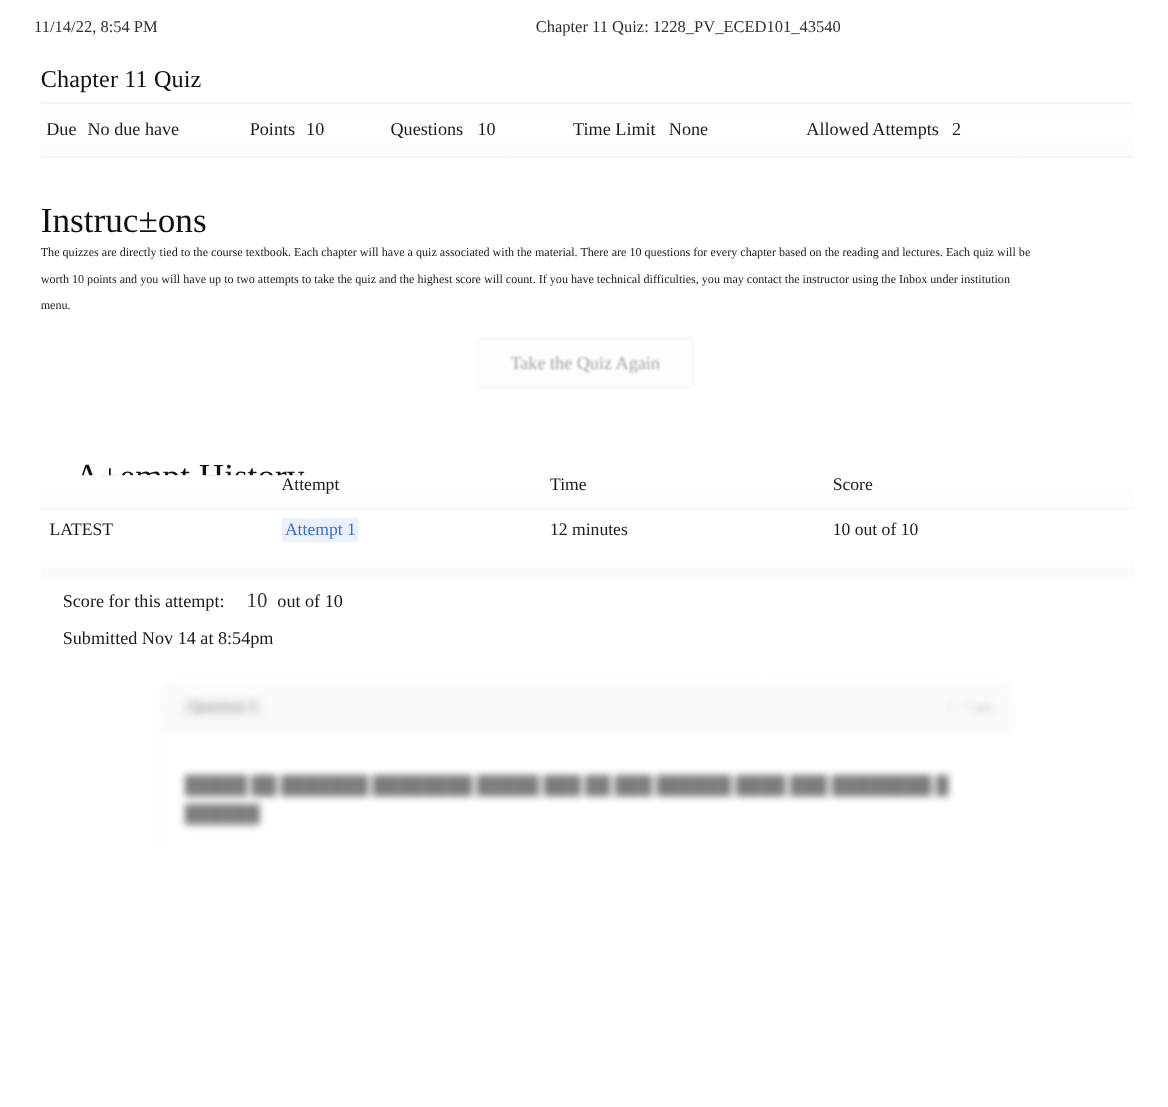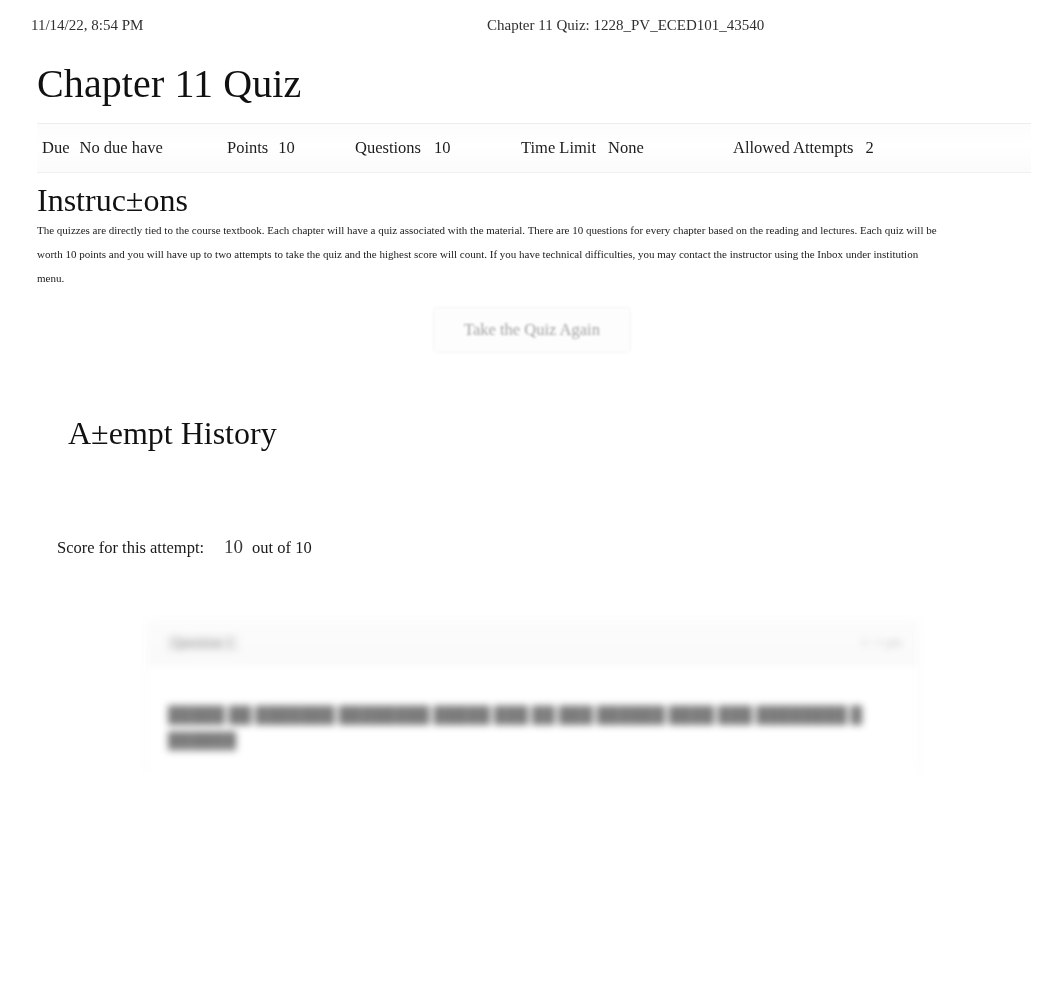--- a/index.html
+++ b/index.html
@@ -43,39 +43,38 @@
     left: 487px;
     top: 0;
     white-space: nowrap;
   }
 
   
   .page-title {
     position: absolute;
     left: 37px;
     top: 39px;
-    font-size: 40px;
+    font-size: 22px;
     font-weight: 400;
     line-height: 36px;
     letter-spacing: 0.1px;
     color: #111111;
     white-space: nowrap;
   }
 
   
   .meta-strip {
     position: absolute;
     left: 37px;
     top: 93px;
     width: 994px;
     height: 48px;
     border-top: 1px solid #ededed;
     border-bottom: 1px solid #f0f0f0;
     background: linear-gradient(to bottom, #fcfcfc 0%, #ffffff 45%, #fbfbfb 100%);
-    margin-top: 30px;
   }
   .meta-row {
     position: absolute;
     left: 0;
     top: 0;
     height: 48px;
     display: flex;
     align-items: center;
     font-size: 16.5px;
     color: #1c1c1c;
@@ -359,27 +358,42 @@
   <h2 id="instructions-heading" class="section-heading">Instruc±ons</h2>
   <p class="instructions-body">The quizzes are directly tied to the course textbook. Each chapter will have a quiz associated with the material. There are 10 questions for every chapter based on the reading and lectures. Each quiz will be worth 10 points and you will have up to two attempts to take the quiz and the highest score will count. If you have technical difficulties, you may contact the instructor using the Inbox under institution menu.</p>
 
   <div class="take-quiz-wrap">
     <div class="take-quiz-glow"></div>
     <div class="take-quiz-btn">Take the Quiz Again</div>
   </div>
 
   <h2 id="attempt-history-heading" class="section-heading">A±empt History</h2>
 
+  <div class="history-table">
+    <div class="ht-head">
+      <span class="th col-kept"></span>
+      <span class="th col-attempt">Attempt</span>
+      <span class="th col-time">Time</span>
+      <span class="th col-score">Score</span>
+    </div>
+    <div class="ht-row">
+      <span class="td col-kept">LATEST</span>
+      <span class="td col-attempt"><a class="attempt-link">Attempt 1</a></span>
+      <span class="td col-time">12 minutes</span>
+      <span class="td col-score">10 out of 10</span>
+    </div>
+  </div>
 
   <div class="score-summary">
     <div class="score-line">
       <span class="sc-label">Score for this attempt:</span>
       <span class="sc-number">10</span>
       <span class="sc-outof">out of 10</span>
     </div>
+    <div class="submitted-line">Submitted Nov 14 at 8:54pm</div>
   </div>
 
   <div class="question-panel">
     <div class="qp-header">
       <span class="qp-qlabel">Question 1</span>
       <span class="qp-points">1 / 1 pts</span>
     </div>
     <div class="qp-body">
       <div class="qp-text">█████ ██ ███████ ████████ █████ ███ ██ ███ ██████ ████ ███ ████████ █ ██████</div>
     </div>

